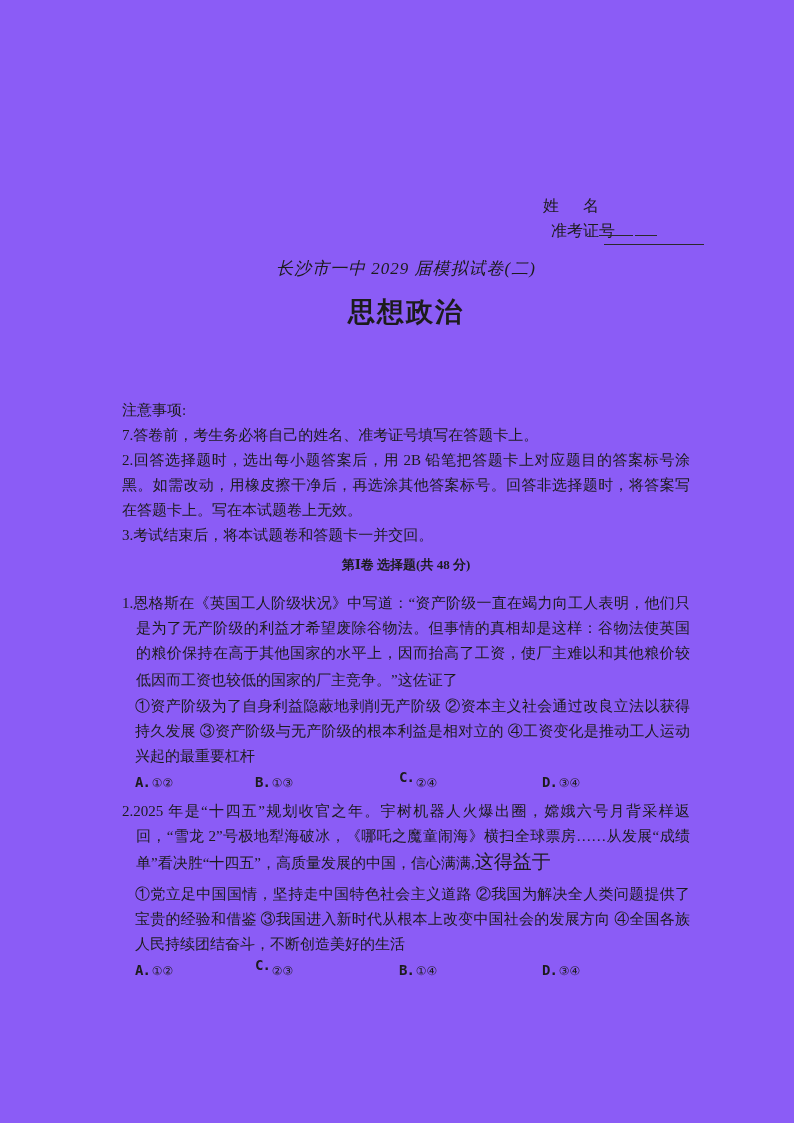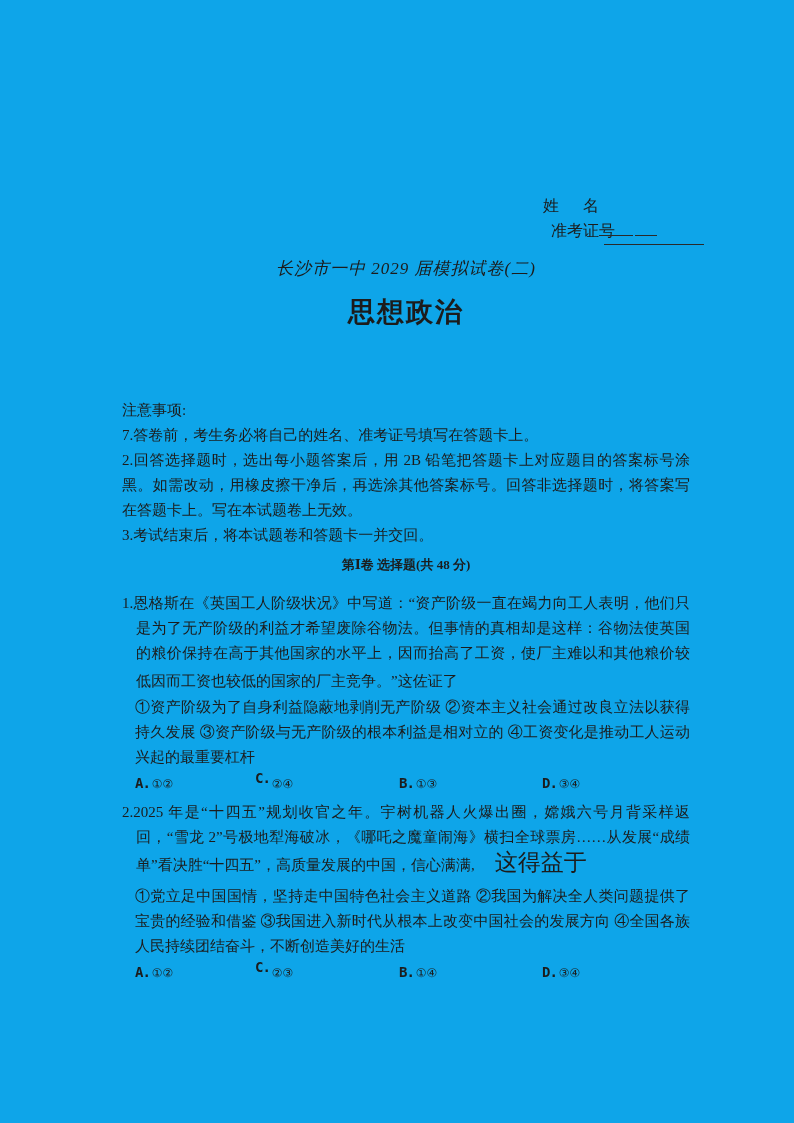--- a/index.html
+++ b/index.html
@@ -4,21 +4,21 @@
 <style>
   html,body { margin:0; padding:0; }
   body {
     width:794px; height:1123px;
     background:#ffffff;
     position:relative;
     font-family:"Liberation Serif","DejaVu Serif",serif;
     color:#1c1c1c;
     -webkit-font-smoothing:antialiased;
   }
-  .page { position:absolute; inset:0; background:#0ea5e9; overflow:hidden; }
+  .page { position:absolute; inset:0; background:#8b5cf6; overflow:hidden; }
 
   
   .header-block {
     position:absolute; left:543px; top:194px; width:190px;
     font-size:16px; line-height:24px;
   }
   .name-row { letter-spacing:2px; }
   .name-gap { display:inline-block; width:22px; }
   .id-row { margin-top:1px; padding-left:8px; }
   .id-underline {
@@ -75,21 +75,21 @@
   }
   .opt { white-space:nowrap; }
   .opt-letter {
     font-family:"DejaVu Sans Mono","Liberation Mono",monospace;
     font-weight:bold; font-size:14px; letter-spacing:-1px;
     margin-right:2px;
   }
   .raised { position:relative; top:-5px; }
   .opt-nums { font-size:12px; }
 
-  .emph { font-size:23px;margin-left:20px; }
+  .emph { font-size:19px; }
 </style>
 </head>
 <body>
 
 <div class="page">
 
   <div class="header-block">
     <div class="name-row">
       <span>姓</span><span class="name-gap"></span><span>名</span>
     </div>
@@ -110,22 +110,22 @@
     <p class="notice-item">3.考试结束后，将本试题卷和答题卡一并交回。</p>
 
     <div class="section-heading">第Ⅰ卷 选择题(共 48 分)</div>
 
 
     <div class="question">
       <p class="stem hang"><span>1.恩格斯在《英国工人阶级状况》中写道：“资产阶级一直在竭力向工人表明，他们只是为了无产阶级的利益才希望废除谷物法。但事情的真相却是这样：谷物法使英国的粮价保持在高于其他国家的水平上，因而抬高了工资，使厂主难以和其他粮价较低因而工资也较低的国家的厂主竞争。”这佐证了</span><span class="emph"></span></p>
       <p class="statements">①资产阶级为了自身利益隐蔽地剥削无产阶级 ②资本主义社会通过改良立法以获得持久发展 ③资产阶级与无产阶级的根本利益是相对立的 ④工资变化是推动工人运动兴起的最重要杠杆</p>
       <div class="options">
         <span class="opt"><span class="opt-letter">A.</span><span class="opt-nums">①②</span></span>
+        <span class="opt"><span class="opt-letter">B.</span><span class="opt-nums">①③</span></span>
         <span class="opt"><span class="opt-letter raised">C.</span><span class="opt-nums">②④</span></span>
-        <span class="opt"><span class="opt-letter">B.</span><span class="opt-nums">①③</span></span>
         <span class="opt"><span class="opt-letter">D.</span><span class="opt-nums">③④</span></span>
       </div>
     </div>
 
     <div class="question">
       <p class="stem hang"><span>2.2025 年是“十四五”规划收官之年。宇树机器人火爆出圈，嫦娥六号月背采样返回，“雪龙 2”号极地犁海破冰，《哪吒之魔童闹海》横扫全球票房……从发展“成绩单”看决胜“十四五”，高质量发展的中国，信心满满,</span><span class="emph">这得益于</span></p>
       <p class="statements statements-gap">①党立足中国国情，坚持走中国特色社会主义道路 ②我国为解决全人类问题提供了宝贵的经验和借鉴 ③我国进入新时代从根本上改变中国社会的发展方向 ④全国各族人民持续团结奋斗，不断创造美好的生活</p>
       <div class="options">
         <span class="opt"><span class="opt-letter">A.</span><span class="opt-nums">①②</span></span>
         <span class="opt"><span class="opt-letter raised">C.</span><span class="opt-nums">②③</span></span>

